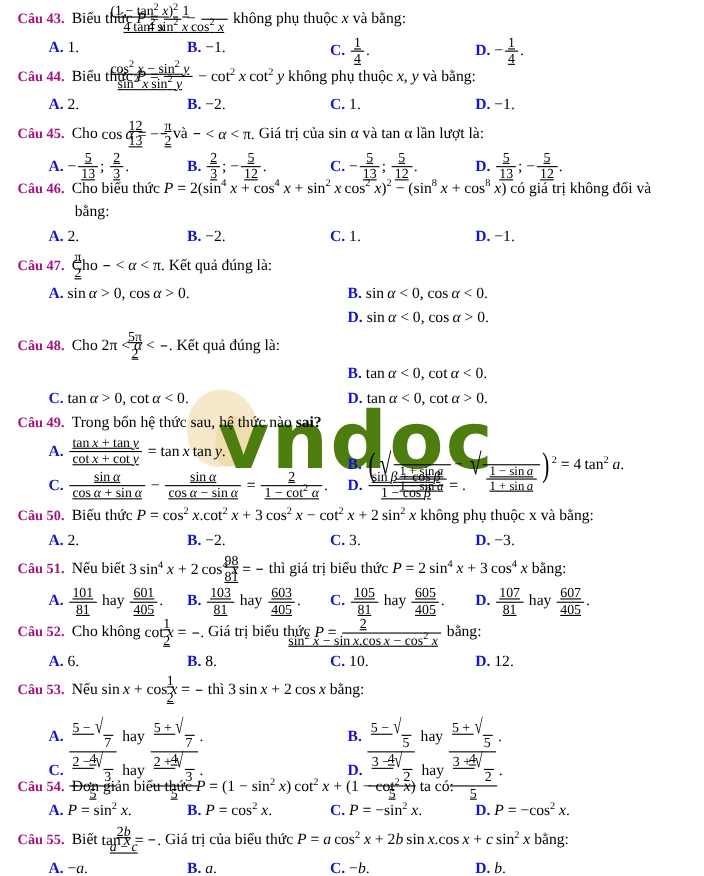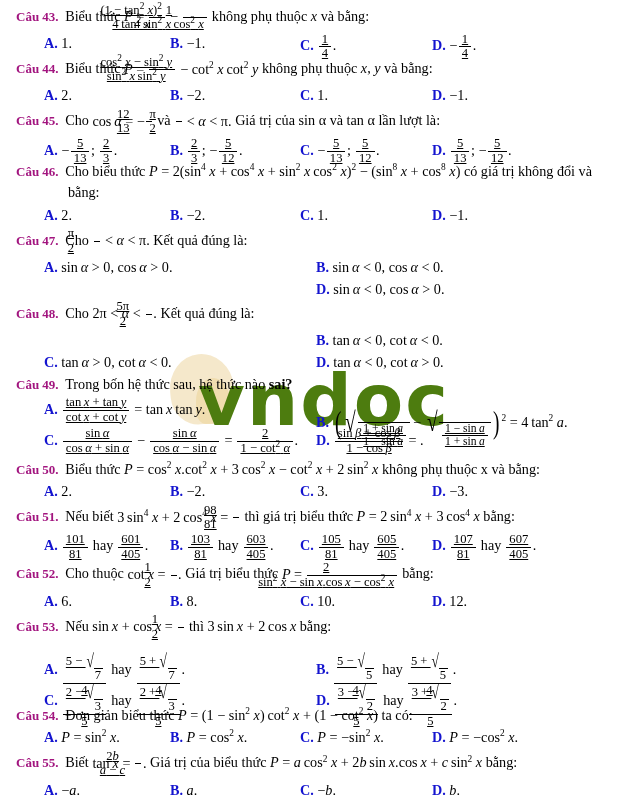--- a/index.html
+++ b/index.html
@@ -370,21 +370,21 @@
       <span class="opt a"><span class="ol">A.</span> <span class="frac"><span class="num">101</span><span class="den">81</span></span> <span>hay</span> <span class="frac"><span class="num">601</span><span class="den">405</span></span>.</span>
       <span class="opt b"><span class="ol">B.</span> <span class="frac"><span class="num">103</span><span class="den">81</span></span> <span>hay</span> <span class="frac"><span class="num">603</span><span class="den">405</span></span>.</span>
       <span class="opt c"><span class="ol">C.</span> <span class="frac"><span class="num">105</span><span class="den">81</span></span> <span>hay</span> <span class="frac"><span class="num">605</span><span class="den">405</span></span>.</span>
       <span class="opt d"><span class="ol">D.</span> <span class="frac"><span class="num">107</span><span class="den">81</span></span> <span>hay</span> <span class="frac"><span class="num">607</span><span class="den">405</span></span>.</span>
     </div>
   </div>
 
   <div class="q">
     <div class="stem">
       <span class="qlabel">Câu 52.</span>
-      <span class="sp"></span><span>Cho thuộc</span>
+      <span class="sp"></span><span>Cho không</span>
       <span class="nowrap">cot <span class="mi">x</span> = <span class="frac"><span class="num">1</span><span class="den">2</span></span>.</span>
       <span>Giá trị biểu thức</span>
       <span class="nowrap"><span class="mi">P</span> = <span class="frac"><span class="num">2</span><span class="den">sin<sup class="pw">2</sup>&nbsp;<span class="mi">x</span> − sin <span class="mi">x</span>.cos <span class="mi">x</span> − cos<sup class="pw">2</sup>&nbsp;<span class="mi">x</span></span></span></span>
       <span>bằng:</span>
     </div>
     <div class="opts cols4">
       <span class="opt a"><span class="ol">A.</span> 6.</span>
       <span class="opt b"><span class="ol">B.</span> 8.</span>
       <span class="opt c"><span class="ol">C.</span> 10.</span>
       <span class="opt d"><span class="ol">D.</span> 12.</span>

